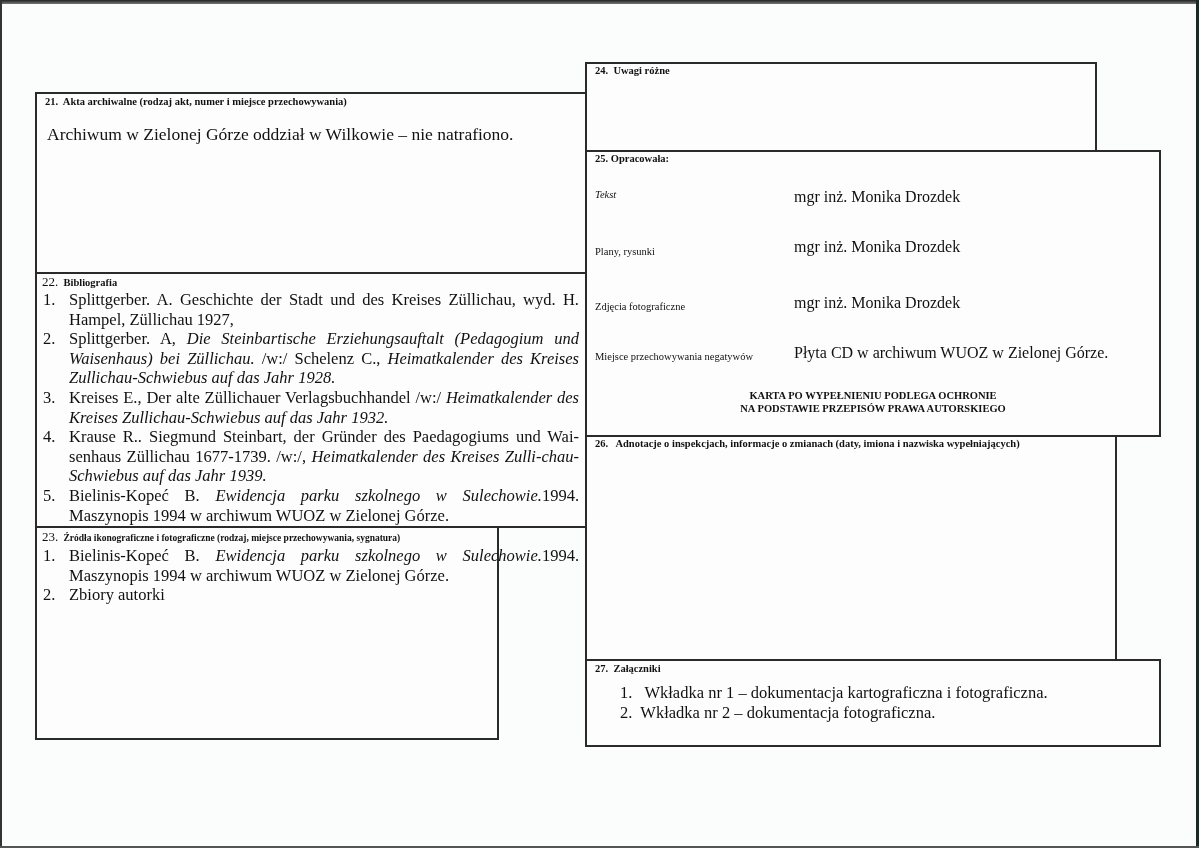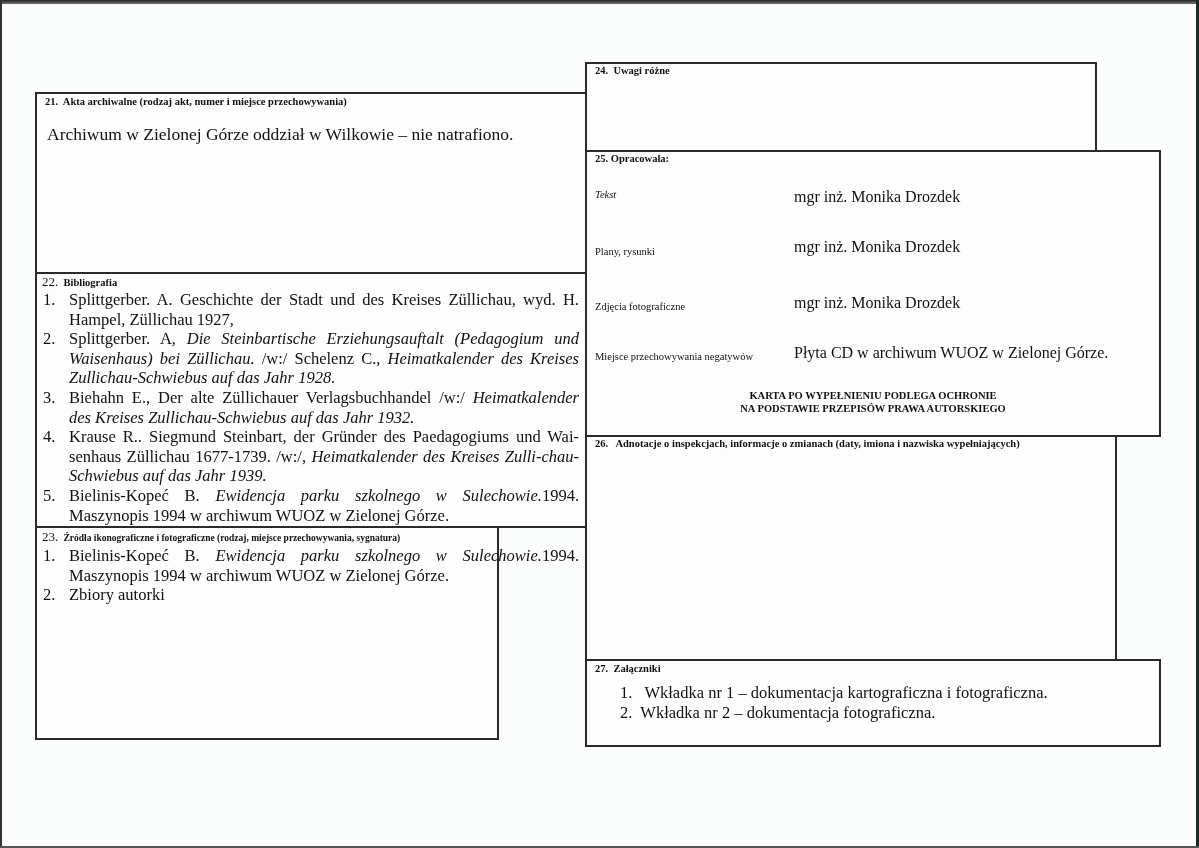--- a/index.html
+++ b/index.html
@@ -111,21 +111,21 @@
     <li>
       <span class="n">1.</span>
       <span>Splittgerber. A. Geschichte der Stadt und des Kreises Züllichau, wyd. H. Hampel, Züllichau 1927,</span>
     </li>
     <li>
       <span class="n">2.</span>
       <span>Splittgerber. A, </span><em>Die Steinbartische Erziehungsauftalt (Pedagogium und Waisenhaus) bei Züllichau.</em><span> /w:/ Schelenz C., </span><em>Heimatkalender des Kreises Zullichau-Schwiebus auf das Jahr 1928.</em>
     </li>
     <li>
       <span class="n">3.</span>
-      <span>Biehahn E., Der alte Züllichauer Verlagsbuchhandel /w:/ </span><em>Heimatkalender des Kreises Zullichau-Schwiebus auf das Jahr 1932.</em>
+      <span>Kreises E., Der alte Züllichauer Verlagsbuchhandel /w:/ </span><em>Heimatkalender des Kreises Zullichau-Schwiebus auf das Jahr 1932.</em>
     </li>
     <li>
       <span class="n">4.</span>
       <span>Krause R.. Siegmund Steinbart, der Gründer des Paedagogiums und Wai-senhaus Züllichau 1677-1739. /w:/, </span><em>Heimatkalender des Kreises Zulli-chau-Schwiebus auf das Jahr 1939.</em>
     </li>
     <li>
       <span class="n">5.</span>
       <span>Bielinis-Kopeć B. </span><em>Ewidencja parku szkolnego w Sulechowie.</em><span>1994. Maszynopis 1994 w archiwum WUOZ w Zielonej Górze.</span>
     </li>
   </ol>

